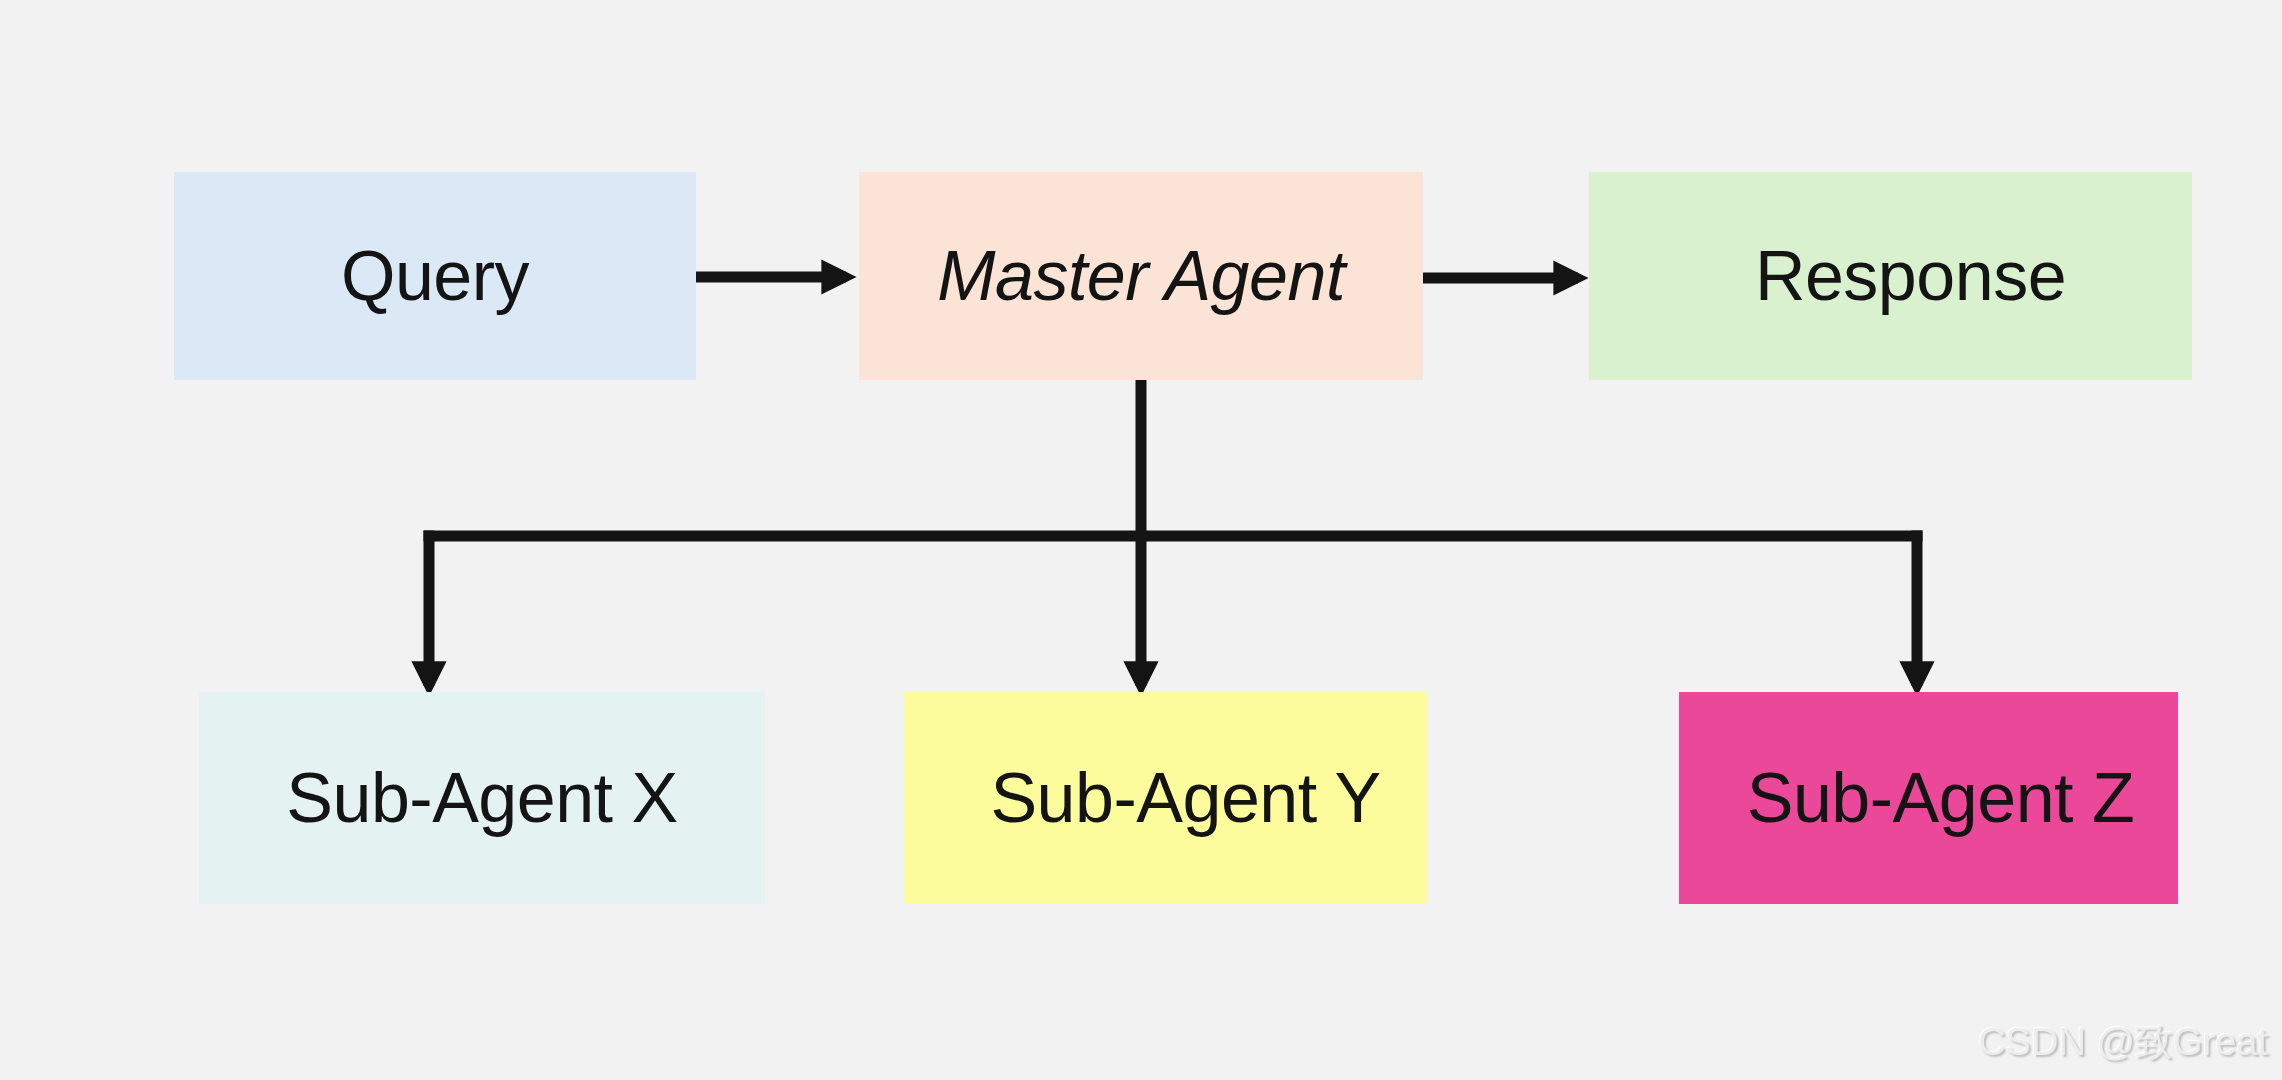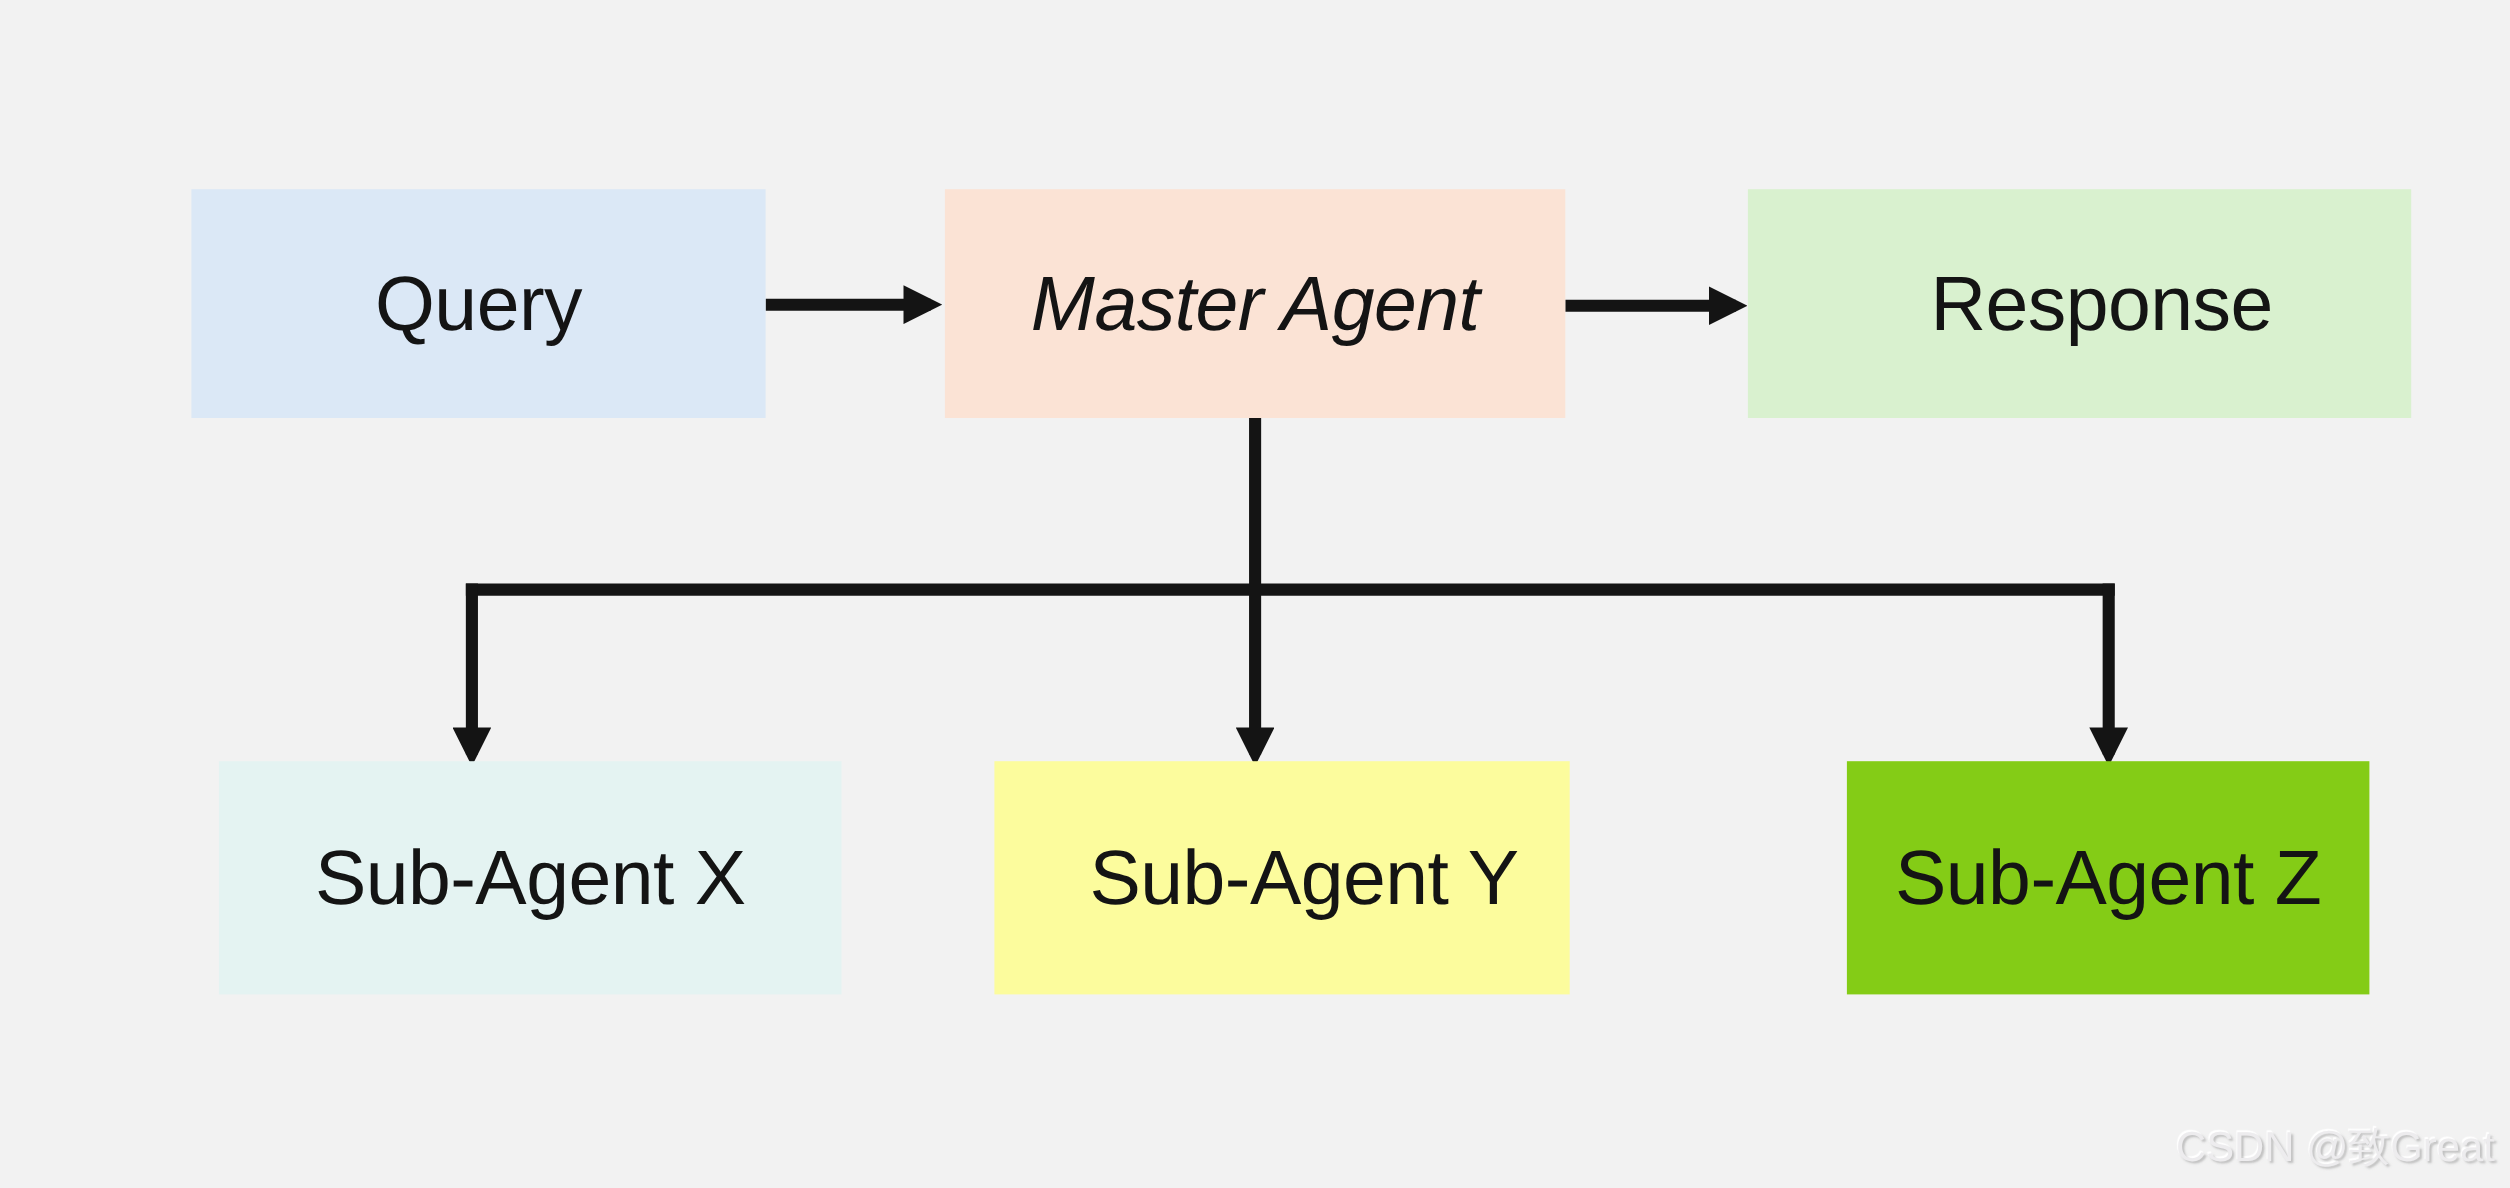--- a/index.html
+++ b/index.html
@@ -77,17 +77,17 @@
   <div class="node node-query" style="background-color: rgb(219, 232, 246);">Query</div>
 
   <div class="node node-master" style="background-color: rgb(251, 227, 213); font-style: italic;">Master Agent</div>
 
   <div class="node node-response" style="background-color: rgb(217, 241, 207); padding-left: 40px;">Response</div>
 
   <div class="node node-subx" style="background-color: rgb(228, 243, 242);">Sub-Agent X</div>
 
   <div class="node node-suby" style="background-color: rgb(252, 252, 157); padding-left: 40px;">Sub-Agent Y</div>
 
-  <div class="node node-subz" style="background-color: #84cc16;">Sub-Agent Z</div>
+  <div class="node node-subz" style="background-color: #ec4899; padding-left: 24px;">Sub-Agent Z</div>
 
   <div class="watermark">CSDN @致Great</div>
 
 </div>
 
 </body></html>

